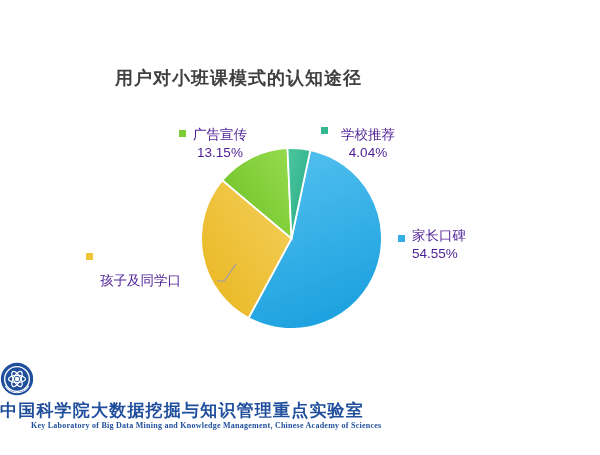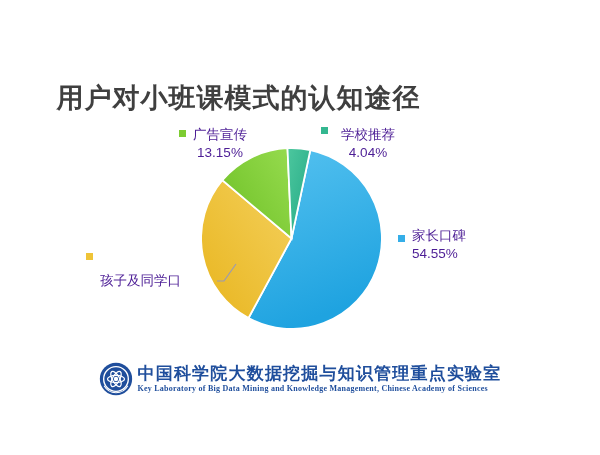--- a/index.html
+++ b/index.html
@@ -16,25 +16,24 @@
     color: #3d3d3d;
   }
 
   
   #chart-title {
     position: absolute;
     top: 66px;
     left: 0;
     width: 477px;
     text-align: center;
-    font-size: 27px;
+    font-size: 18px;
     font-weight: 700;
     letter-spacing: 1px;
     color: #3f3f3f;
-    margin-top: 14px;
   }
 
   
   #pie-wrap {
     position: absolute;
     left: 202px;
     top: 149px;
     width: 179px;
     height: 179px;
   }
@@ -82,41 +81,43 @@
 
   
   #footer {
     position: absolute;
     left: 0;
     top: 362px;
     width: 600px;
   }
   #lab-row {
     display: flex;
-    align-items: center;
+    align-items: flex-start;
     justify-content: center;
     gap: 5px;
+    flex-direction: column;
   }
   #cas-logo { width: 34px; height: 34px; flex: 0 0 auto; }
   #lab-text { display: flex; flex-direction: column; }
   #lab-cn {
     font-family: "Liberation Serif", "DejaVu Serif", serif;
     font-size: 17px;
     font-weight: 700;
     color: #1F4E9C;
     letter-spacing: 1.2px;
     line-height: 20px;
   }
   #lab-en {
     font-family: "Liberation Serif", "DejaVu Serif", serif;
     font-size: 8px;
     font-weight: 700;
     color: #1F4E9C;
     letter-spacing: 0.25px;
     line-height: 10px;
+    margin-left: 31px;
   }
   #report-title {
     margin-top: 9px;
     text-align: center;
     font-size: 16px;
     font-weight: 700;
     color: #1F4370;
     letter-spacing: 0.5px;
   }
 </style>

